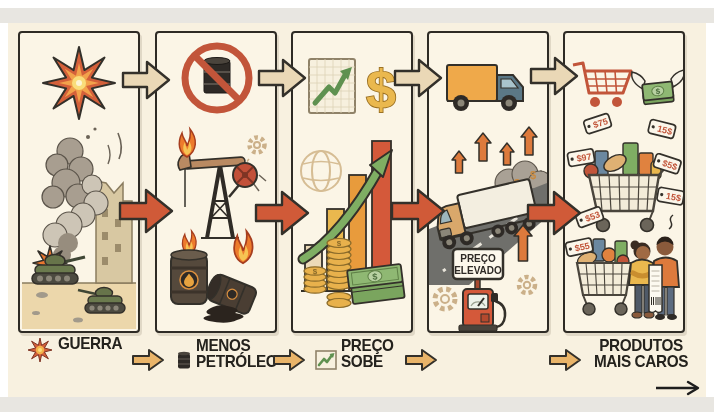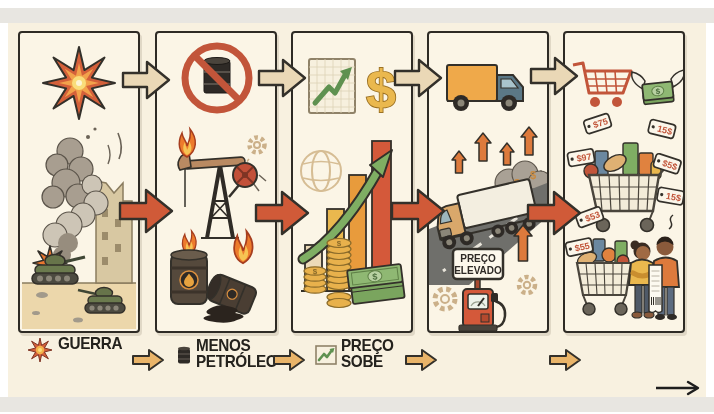--- a/index.html
+++ b/index.html
@@ -7,21 +7,21 @@
           font-family:"Liberation Sans",sans-serif;}
   .strip{position:absolute;left:0;width:714px;height:15px;background:#e8e6e1;}
   .strip.top{top:8px;}
   .strip.bottom{top:397px;}
   .content-bg{position:absolute;left:8px;top:23px;width:698px;height:374px;background:#f8f1e0;}
   .panel{position:absolute;top:31px;width:118px;height:298px;background:#fbf5e6;
          border:2px solid #2e2b25;border-radius:4px;box-shadow:2px 3px 0 rgba(80,65,40,.14);}
   .panel svg{position:absolute;left:0;top:0;}
   .flow-arrow{position:absolute;}
   .legend{position:absolute;left:0;top:332px;width:714px;height:66px;}
-  .litem{position:absolute;display:flex;align-items:center;gap:4px;}
+  .litem{position:absolute;display:flex;align-items:flex-end;gap:4px;}
   .ltext{font-weight:700;font-size:17px;line-height:0.95;color:#24221d;letter-spacing:-0.4px;
          transform:scaleX(0.9);transform-origin:left top;white-space:nowrap;}
   .ltext.center{text-align:center;transform-origin:center top;}
   svg text{font-family:"Liberation Sans",sans-serif;}
 </style>
 </head>
 <body>
 
 <div class="canvas">
   <div class="strip top"></div>
@@ -528,19 +528,25 @@
 
     <svg class="flow-arrow" style="left:404px;top:15px" width="34" height="26" viewBox="0 0 34 26">
       <polygon points="2,9 18,9 18,3 32,13 18,23 18,17 2,17" fill="#e9b469" stroke="#33302a" stroke-width="2" stroke-linejoin="round"></polygon>
     </svg>
 
 
     <svg class="flow-arrow" style="left:548px;top:15px" width="34" height="26" viewBox="0 0 34 26">
       <polygon points="2,9 18,9 18,3 32,13 18,23 18,17 2,17" fill="#e9b469" stroke="#33302a" stroke-width="2" stroke-linejoin="round"></polygon>
     </svg>
 
+    <div class="litem" style="left:588px;top:6px">
+      <div class="ltext center" style="width:106px">
+        <span>PRODUTOS</span><br>
+        <span>MAIS CAROS</span>
+      </div>
+    </div>
 
     <svg class="flow-arrow" style="left:654px;top:48px" width="48" height="16" viewBox="0 0 48 16">
       <line x1="2" y1="8" x2="42" y2="8" stroke="#1e1e1e" stroke-width="2.4"></line>
       <path d="M34,2 L44,8 L34,14" fill="none" stroke="#1e1e1e" stroke-width="2.4" stroke-linejoin="round" stroke-linecap="round"></path>
     </svg>
   </div>
 </div>
 
 </body></html>

